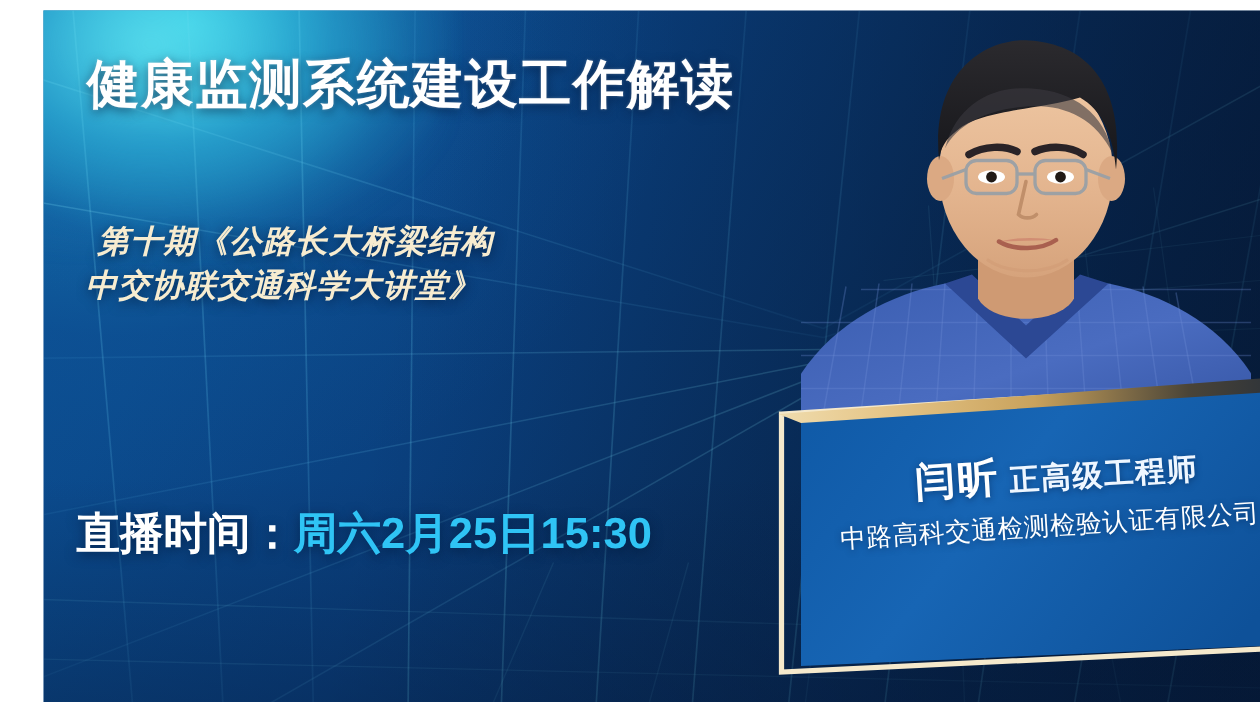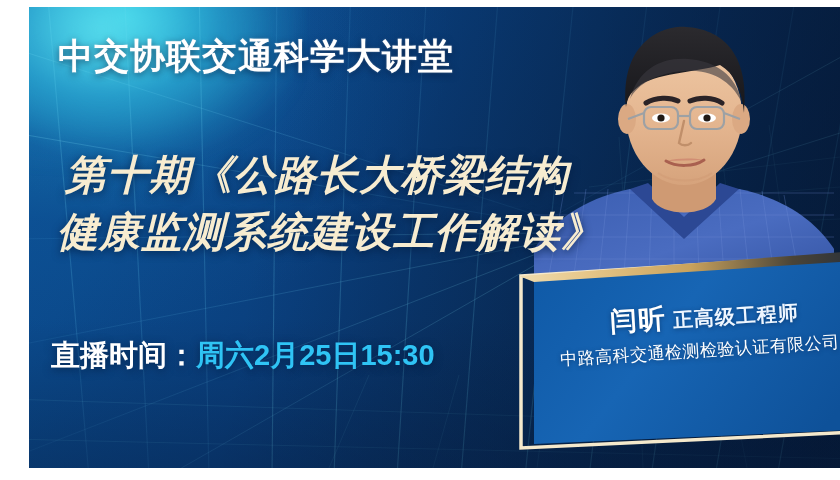--- a/index.html
+++ b/index.html
@@ -49,21 +49,21 @@
   .headline{
     position:absolute;left:29px;top:26px;
     font-size:35px;font-weight:bold;color:#ffffff;
     letter-spacing:1px;white-space:nowrap;
     text-shadow:0 2px 7px rgba(3,25,60,0.65), 0 0 2px rgba(255,255,255,0.35);
   }
 
   
   .subtitle{
     position:absolute;left:36px;top:140px;width:520px;
-    font-size:41px;font-style:italic;font-weight:600;
+    font-size:21px;font-style:italic;font-weight:600;
     line-height:1.40;letter-spacing:1px;
     color:#f7ecd0;
     text-shadow:0 2px 8px rgba(3,25,60,0.75);
   }
   .subtitle .ln{display:block;white-space:nowrap;}
   .subtitle .ln2{text-indent:-8px;}
 
   
   .livetime{
     position:absolute;left:22px;top:329px;
@@ -254,25 +254,25 @@
           <path d="M150 118 L 145 140 C 148 143, 154 143, 157 140" stroke="#c08f6a" stroke-width="2.4" fill="none" stroke-linecap="round"></path>
 
           <path d="M132 158 C 142 164, 160 164, 170 157" stroke="#a9604f" stroke-width="3" fill="none" stroke-linecap="round"></path>
           <path d="M133 158 C 143 155, 159 155, 169 157" fill="#c97a68" opacity="0.6"></path>
 
           <path d="M124 170 C 138 180, 164 180, 178 170" stroke="#cf9a73" stroke-width="2" fill="none" opacity="0.5"></path>
         </g>
       </svg>
     </div>
 
-    <div class="headline">中交协联交通科学大讲堂</div>
+    <div class="headline">健康监测系统建设工作解读</div>
 
     <div class="subtitle">
       <span class="ln ln1">第十期《公路长大桥梁结构</span>
-      <span class="ln ln2">健康监测系统建设工作解读》</span>
+      <span class="ln ln2">中交协联交通科学大讲堂》</span>
     </div>
 
     <div class="livetime">
       <span class="lbl">直播时间：</span><span class="val">周六2月25日15:30</span>
     </div>
 
     <div class="speaker-card">
       <svg viewBox="0 0 420 200" preserveAspectRatio="none">
         <defs>
           <linearGradient id="cardfill" x1="0" y1="0" x2="1" y2="0.4">

